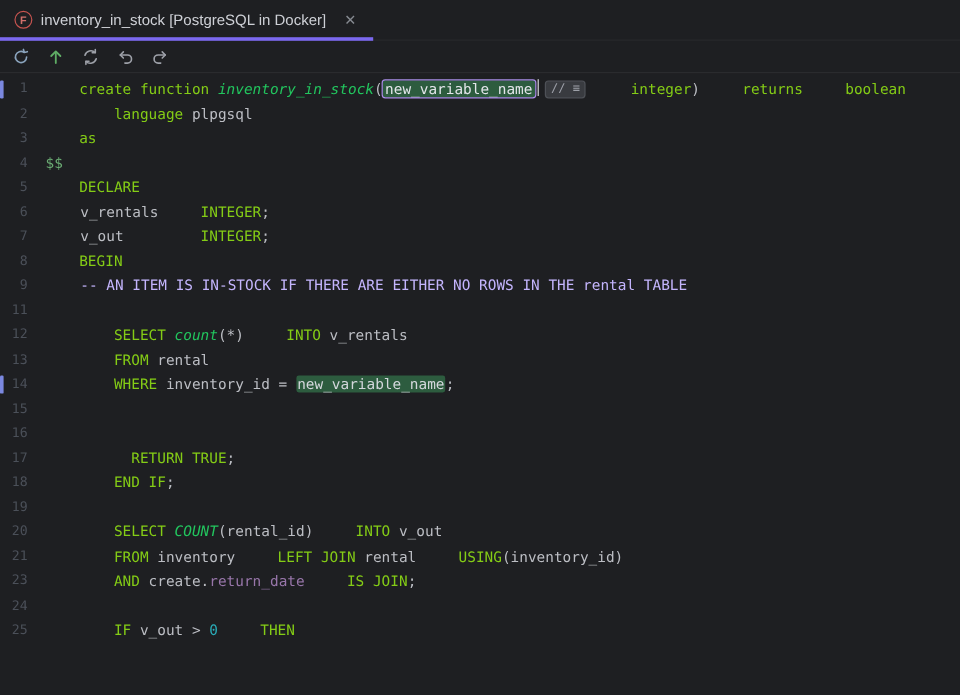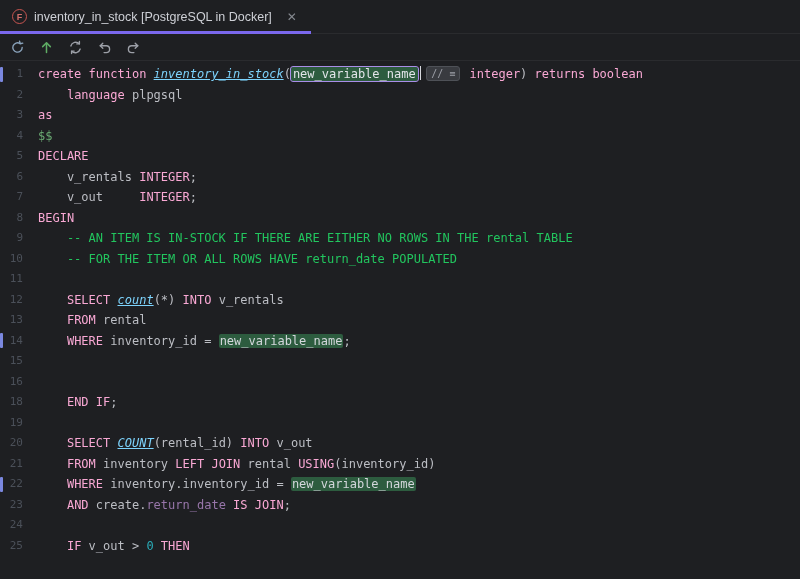--- a/index.html
+++ b/index.html
@@ -30,24 +30,24 @@
   .editor { padding-top:3px; font-family:"DejaVu Sans Mono", monospace;
             font-size:12px; line-height:20.5px; }
   .line { position:relative; display:flex; height:20.5px; }
   .marker { position:absolute; left:0; top:2.5px; width:3px; height:15px;
             background:#7b88e0; border-radius:1px; display:none; }
   .line.marked .marker { display:block; }
   .ln { flex:none; width:38px; text-align:right; padding-right:15px;
         color:#4b5059; font-size:11px; }
   .codeln { white-space:pre; }
 
-  .t-kw  { color:#f9a8d4; }
+  .t-kw  { color:#84cc16;margin-left:28px; }
   .t-def { color:#bcbec4; }
-  .t-itl { color:#7dd3fc; font-style:italic;text-decoration:underline; }
-  .t-com { color:#22c55e; }
+  .t-itl { color:#22c55e; font-style:italic; }
+  .t-com { color:#c4b5fd; }
   .t-num { color:#2aacb8; }
   .t-str { color:#6aab73; }
   .t-fld { color:#9876aa;text-align:right; }
   .t-hl  { background:#2d5c3f; color:#d4d7dc; border-radius:2px; padding:0 1px; }
   .t-box { background:#2d5c3f; color:#e3e5ea; border-radius:2px; padding:0 2px;
            outline:1.5px solid #a98ee8; }
   .t-caret { display:inline-block; width:1.5px; height:14px; background:#d6d8dd;
              vertical-align:-2px; margin:0 1px 0 2px; }
   .t-chip { display:inline-block; background:#393b40; border:1px solid #4e5157;
             border-radius:3px; color:#9da0a8; font-size:10px; line-height:13px;
@@ -144,24 +144,20 @@
         </div>
         <div class="line">
           <span class="ln">8</span>
           <span class="codeln"><span class="t-kw">BEGIN</span></span>
         </div>
         <div class="line">
           <span class="ln">9</span>
           <span class="codeln"><span class="t-com">    -- AN ITEM IS IN-STOCK IF THERE ARE EITHER NO ROWS IN THE rental TABLE</span></span>
         </div>
         <div class="line">
-          <span class="ln">10</span>
-          <span class="codeln"><span class="t-com">    -- FOR THE ITEM OR ALL ROWS HAVE return_date POPULATED</span></span>
-        </div>
-        <div class="line">
           <span class="ln">11</span>
           <span class="codeln"></span>
         </div>
         <div class="line">
           <span class="ln">12</span>
           <span class="codeln"><span class="t-def">    </span><span class="t-kw">SELECT</span><span class="t-def"> </span><span class="t-itl">count</span><span class="t-def">(*) </span><span class="t-kw">INTO</span><span class="t-def"> v_rentals</span></span>
         </div>
         <div class="line">
           <span class="ln">13</span>
           <span class="codeln"><span class="t-def">    </span><span class="t-kw">FROM</span><span class="t-def"> rental</span></span>
@@ -172,40 +168,39 @@
           <span class="codeln"><span class="t-def">    </span><span class="t-kw">WHERE</span><span class="t-def"> inventory_id = </span><span class="t-hl">new_variable_name</span><span class="t-def">;</span></span>
         </div>
         <div class="line">
           <span class="ln">15</span>
           <span class="codeln"></span>
         </div>
         <div class="line">
           <span class="ln">16</span>
         </div>
         <div class="line">
+          <span class="ln">17</span>
+          <span class="codeln"><span class="t-def">      </span><span class="t-kw">RETURN TRUE</span><span class="t-def">;</span></span>
+        </div>
+        <div class="line">
           <span class="ln">18</span>
           <span class="codeln"><span class="t-def">    </span><span class="t-kw">END IF</span><span class="t-def">;</span></span>
         </div>
         <div class="line">
           <span class="ln">19</span>
           <span class="codeln"></span>
         </div>
         <div class="line">
           <span class="ln">20</span>
           <span class="codeln"><span class="t-def">    </span><span class="t-kw">SELECT</span><span class="t-def"> </span><span class="t-itl">COUNT</span><span class="t-def">(rental_id) </span><span class="t-kw">INTO</span><span class="t-def"> v_out</span></span>
         </div>
         <div class="line">
           <span class="ln">21</span>
           <span class="codeln"><span class="t-def">    </span><span class="t-kw">FROM</span><span class="t-def"> inventory </span><span class="t-kw">LEFT JOIN</span><span class="t-def"> rental </span><span class="t-kw">USING</span><span class="t-def">(inventory_id)</span></span>
         </div>
-        <div class="line marked">
-          <span class="marker"></span>
-          <span class="ln">22</span>
-          <span class="codeln"><span class="t-def">    </span><span class="t-kw">WHERE</span><span class="t-def"> inventory.inventory_id = </span><span class="t-hl">new_variable_name</span></span>
-        </div>
         <div class="line">
           <span class="ln">23</span>
           <span class="codeln"><span class="t-def">    </span><span class="t-kw">AND</span><span class="t-def"> create.</span><span class="t-fld">return_date</span><span class="t-def"> </span><span class="t-kw">IS JOIN</span><span class="t-def">;</span></span>
         </div>
         <div class="line">
           <span class="ln">24</span>
           <span class="codeln"></span>
         </div>
         <div class="line">
           <span class="ln">25</span>

